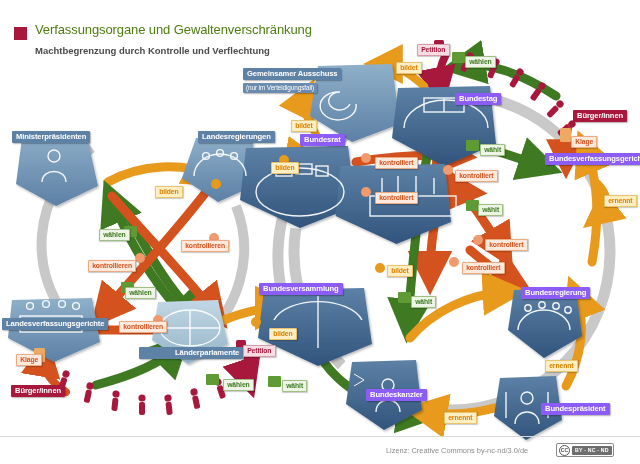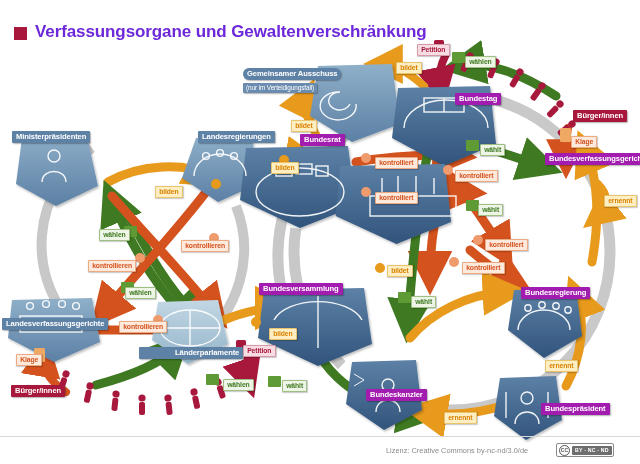--- a/index.html
+++ b/index.html
@@ -3,35 +3,35 @@
 <meta charset="utf-8">
 <style>
   html,body{margin:0;padding:0;background:#ffffff;}
   body{width:640px;height:464px;overflow:hidden;
        font-family:"Liberation Sans","DejaVu Sans",sans-serif;
        -webkit-font-smoothing:antialiased;}
   #page{position:relative;width:640px;height:464px;background:#fff;}
 
   
   .hdr-sq{position:absolute;left:14px;top:27px;width:13px;height:13px;background:#a8183c;}
-  .hdr-title{position:absolute;left:35px;top:22px;font-size:17px;font-weight:bold;
-             color:#6d28d9;letter-spacing:-.1px;white-space:nowrap;}
+  .hdr-title{position:absolute;left:35px;top:22px;font-size:13px;font-weight:normal;
+             color:#4d7c0f;letter-spacing:-.1px;white-space:nowrap;}
   .hdr-sub{position:absolute;left:35px;top:45px;font-size:9.5px;font-weight:bold;
            color:#4a4a4a;white-space:nowrap;}
 
   
   #canvas{position:absolute;left:0;top:0;width:640px;height:464px;}
 
   
   .nlabel{position:absolute;background:#5e82a6;color:#fff;font-size:7.6px;
           font-weight:bold;padding:2px 4px 2.5px 4px;white-space:nowrap;
           border-radius:1px;box-shadow:1px 1px 1.5px rgba(0,0,0,.30);
           letter-spacing:-.1px;line-height:1.05;}
   .nlabel.sub{background:#6b8cae;font-size:6.4px;font-weight:normal;padding:1.5px 3px;}
-  .nlabel.dark{background:#a21caf;}
+  .nlabel.dark{background:#8b5cf6;}
 
   
   .act{position:absolute;font-size:6.8px;font-weight:bold;padding:1.4px 3.2px 1.8px 3.2px;
        white-space:nowrap;border-radius:1px;line-height:1.05;
        box-shadow:.8px .8px 1.2px rgba(0,0,0,.22);letter-spacing:-.1px;}
   .act.green{background:#eef4e6;color:#3f7a22;border:.6px solid #9dbf82;}
   .act.orange{background:#fdeadd;color:#d4521e;border:.6px solid #eda97f;}
   .act.amber{background:#fdeec4;color:#d98200;border:.6px solid #e9c46a;}
   .act.red{background:#f7dde3;color:#a8183c;border:.6px solid #d79aa9;}
 
@@ -47,20 +47,21 @@
   .cc-t{background:#6e6e6e;color:#fff;font-size:5.2px;font-weight:bold;
         padding:1.5px 3px;border-radius:1px;margin-left:1px;letter-spacing:.2px;}
 </style>
 </head>
 <body>
 
 <div id="page">
 
   <div class="hdr-sq"></div>
   <div class="hdr-title">Verfassungsorgane und Gewaltenverschränkung</div>
+  <div class="hdr-sub">Machtbegrenzung durch Kontrolle und Verflechtung</div>
 
   <svg id="canvas" viewBox="0 0 640 464">
     <defs>
       <linearGradient id="gBlue" x1="0" y1="0" x2="0" y2="1">
         <stop offset="0" stop-color="#8fb0c9"></stop>
           <stop offset="1" stop-color="#5c80a5"></stop>
       </linearGradient>
       <linearGradient id="gBlueD" x1="0" y1="0" x2="0" y2="1">
         <stop offset="0" stop-color="#5d81a6"></stop>
           <stop offset="1" stop-color="#31547c"></stop>
@@ -340,21 +341,21 @@
           <rect x="560" y="128" width="11" height="14" rx="1.5"></rect>
         </g>
     </g>
   </svg>
 
   <div class="nlabel" style="left:12px;top:131px;">Ministerpräsidenten</div>
   <div class="nlabel" style="left:198px;top:131px;">Landesregierungen</div>
   <div class="nlabel" style="left:2px;top:318px;text-align:center;">Landesverfassungsgerichte</div>
   <div class="nlabel" style="left:139px;top:347px;padding-left:36px;">Länderparlamente</div>
   <div class="nlabel" style="left:11px;top:385px;background:#a8183c;">Bürger/innen</div>
-  <div class="nlabel" style="left:243px;top:68px;border-radius:6px;">Gemeinsamer Ausschuss</div>
+  <div class="nlabel" style="left:243px;top:68px;">Gemeinsamer Ausschuss</div>
   <div class="nlabel sub" style="left:243px;top:83px;">(nur im Verteidigungsfall)</div>
   <div class="nlabel dark" style="left:300px;top:134px;">Bundesrat</div>
   <div class="nlabel dark" style="left:455px;top:93px;">Bundestag</div>
   <div class="nlabel dark" style="left:545px;top:153px;">Bundesverfassungsgericht</div>
   <div class="nlabel dark" style="left:259px;top:283px;">Bundesversammlung</div>
   <div class="nlabel dark" style="left:521px;top:287px;">Bundesregierung</div>
   <div class="nlabel dark" style="left:366px;top:389px;">Bundeskanzler</div>
   <div class="nlabel dark" style="left:541px;top:403px;">Bundespräsident</div>
   <div class="nlabel" style="left:573px;top:110px;background:#a8183c;">Bürger/innen</div>
 

